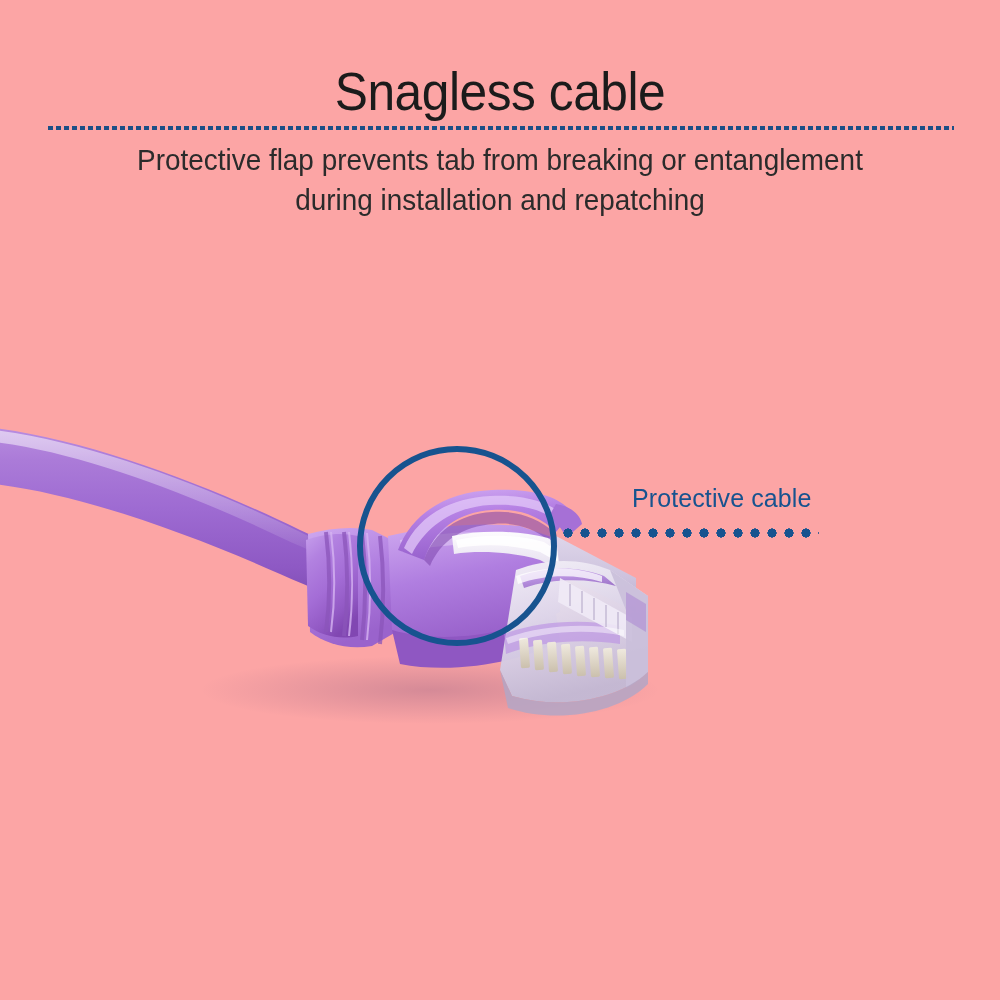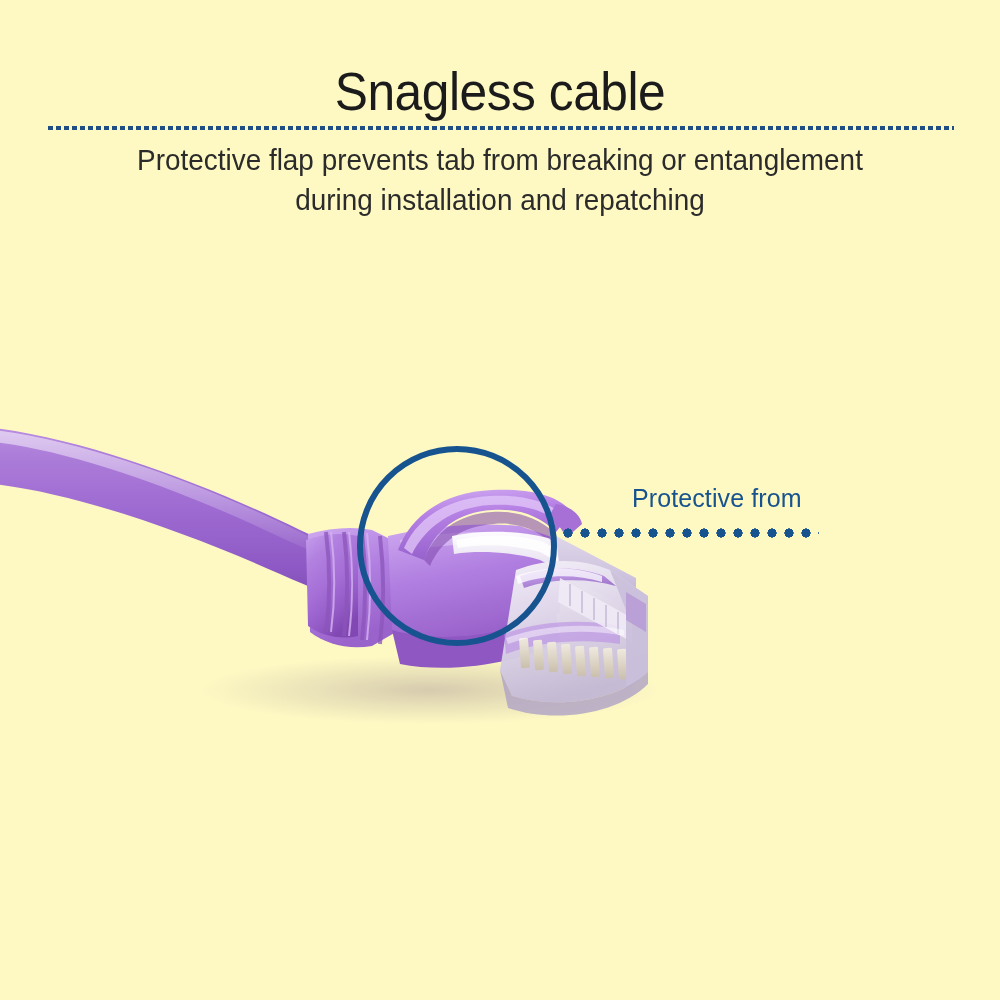--- a/index.html
+++ b/index.html
@@ -7,21 +7,21 @@
     padding: 0;
     background: #ffffff;
   }
   body {
     font-family: "Liberation Sans", sans-serif;
   }
   #stage {
     position: relative;
     width: 1000px;
     height: 1000px;
-    background: #fef9c3;
+    background: #fca5a5;
     overflow: hidden;
   }
 
   
   #header {
     position: absolute;
     left: 0;
     top: 0;
     width: 1000px;
     height: 240px;
@@ -355,15 +355,15 @@
                  L 624,396 C 584,388 542,392 508,404 Z" fill="#ffffff" opacity="0.45"></path>
       </g>
 
     </svg>
   </div>
 
   <div id="highlight-circle"></div>
 
   <div id="leader-dots"></div>
 
-  <div id="callout-label">Protective from</div>
+  <div id="callout-label">Protective cable</div>
 
 </div>
 
 </body></html>

